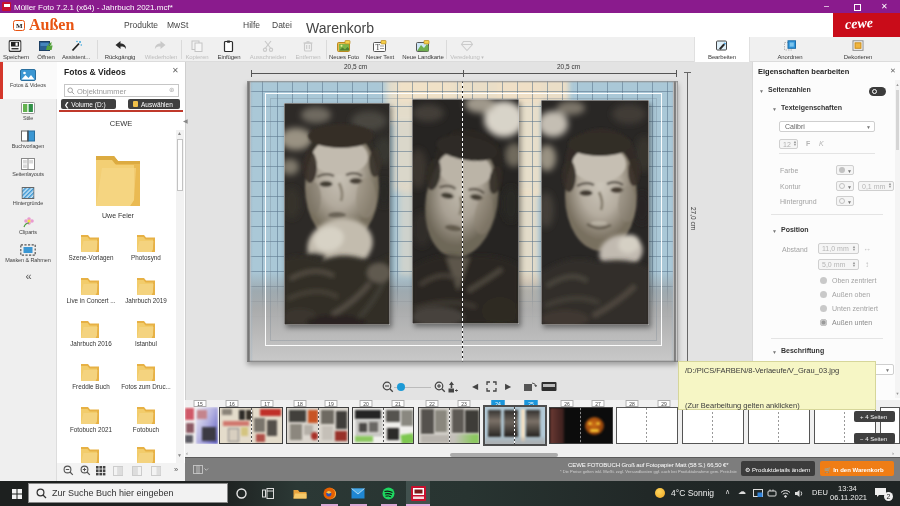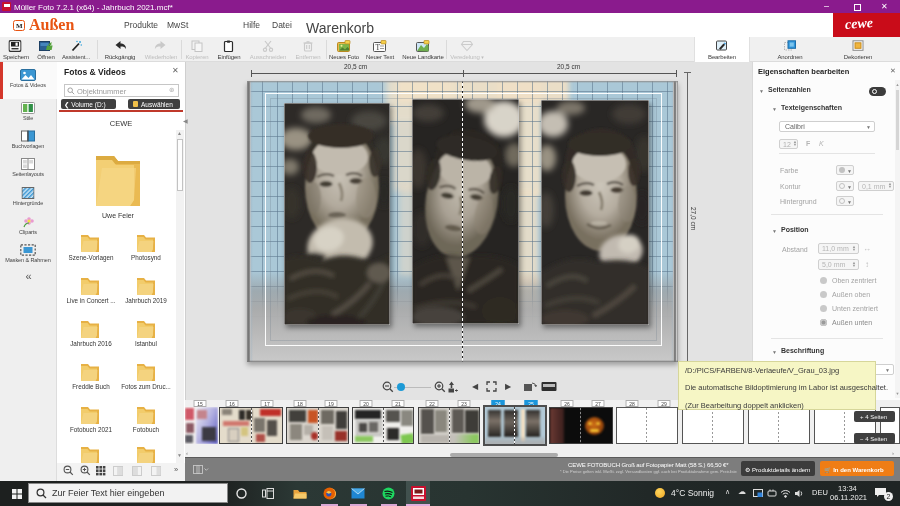--- a/index.html
+++ b/index.html
@@ -922,22 +922,21 @@
 <div class="tx" style="left:568px;top:461.5px;font-size:6px;letter-spacing:-0.1px;color:#fff;">CEWE FOTOBUCH Groß auf Fotopapier Matt (58 S.) 66,50 €*</div>
 <div class="tx" style="left:560px;top:470px;font-size:6px;color:#cfcfcf;transform:scale(0.68);transform-origin:left top;">* Die Preise gelten inkl. MwSt. zzgl. Versandkosten ggf. auch bei Produktabnahme gem. Preisliste</div>
 <div class="ab" style="left:741px;top:461px;width:74px;height:15px;background:#3c3c3c;border-radius:2px;"></div>
 <div class="tx" style="left:745px;top:465.5px;font-size:6px;color:#fff;">⚙ Produktdetails ändern</div>
 <div class="ab" style="left:820px;top:461px;width:74px;height:15px;background:#ef7d15;border-radius:2px;"></div>
 <div class="tx" style="left:824px;top:465.5px;font-size:6px;color:#fff;font-weight:bold;">🛒 In den Warenkorb</div>
 </div>
 
 <div class="ab" style="left:678px;top:361px;width:198px;height:49px;background:#f6f6c5;border:1px solid #d6d69a;box-sizing:border-box;z-index:60;" id="tooltip">
   <div class="tx" style="left:6px;top:4px;font-size:7.5px;color:#3a3a3a;">/D:/PICS/FARBEN/8-Verlaeufe/V_Grau_03.jpg</div>
-  <div class="tx" style="left:6px;top:21px;font-size:7.5px;color:#3a3a3a;">Die automatische Bildoptimierung im Labor ist ausgeschaltet.</div>
-  <div class="tx" style="left:6px;top:39px;font-size:7.5px;color:#3a3a3a;">(Zur Bearbeitung doppelt anklicken)</div>
+  <div class="tx" style="left:6px;top:39px;font-size:7.5px;color:#3a3a3a;">(Zur Bearbeitung gelten anklicken)</div>
 </div>
 
 <div class="ab" style="left:0;top:481px;width:900px;height:25px;background:linear-gradient(90deg,#1d201f 0%,#1d201f 24%,#2b3835 33%,#283431 52%,#212827 72%,#1f2424 100%);z-index:70;" id="taskbar"></div>
 <div id="tbarcontent" style="z-index:71;position:absolute;left:0;top:0;">
 
 <div class="ab" style="left:12px;top:489px;z-index:71;">
       <svg width="10" height="10">
         <g fill="#f2f2f2">
           <rect x="0" y="0" width="4.5" height="4.5"></rect>
           <rect x="5.5" y="0" width="4.5" height="4.5"></rect>
@@ -947,21 +946,21 @@
       </svg>
     </div>
 
 <div class="ab" style="left:28px;top:483px;width:200px;height:20px;background:#f2f2f2;border:1px solid #888;box-sizing:border-box;z-index:71;"></div>
 <div class="ab" style="left:36px;top:488px;z-index:72;">
       <svg width="11" height="11">
         <circle cx="4.5" cy="4.5" r="3.4" fill="none" stroke="#333" stroke-width="1.2"></circle>
         <line x1="7" y1="7" x2="10" y2="10" stroke="#333" stroke-width="1.2"></line>
       </svg>
     </div>
-<div class="tx" style="left:52px;top:488px;font-size:9px;color:#333;z-index:72;">Zur Feier Text hier eingeben</div>
+<div class="tx" style="left:52px;top:488px;font-size:9px;color:#333;z-index:72;">Zur Suche Buch hier eingeben</div>
 
 <div class="ab" style="left:236px;top:488px;z-index:71;">
       <svg width="11" height="11">
         <circle cx="5.5" cy="5.5" r="4.5" fill="none" stroke="#e8e8e8" stroke-width="1.4"></circle>
       </svg>
     </div>
 <div class="ab" style="left:262px;top:488px;z-index:71;">
       <svg width="12" height="11">
         <rect x="0.5" y="2" width="3" height="7" fill="none" stroke="#ddd"></rect>
         <rect x="5" y="0.5" width="6.5" height="10" fill="none" stroke="#ddd"></rect>

